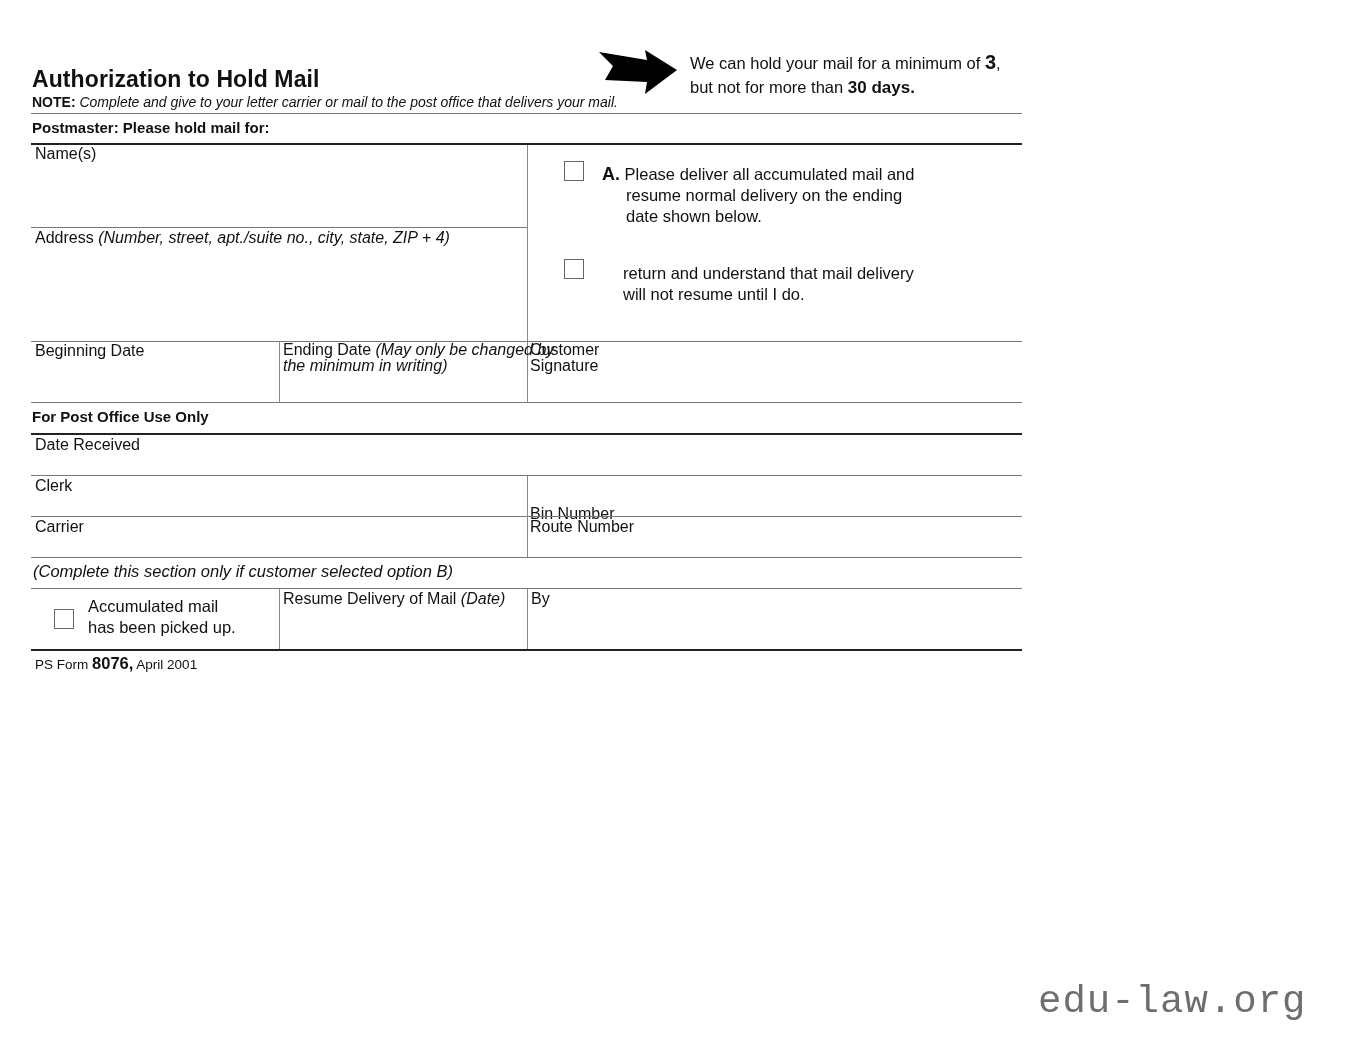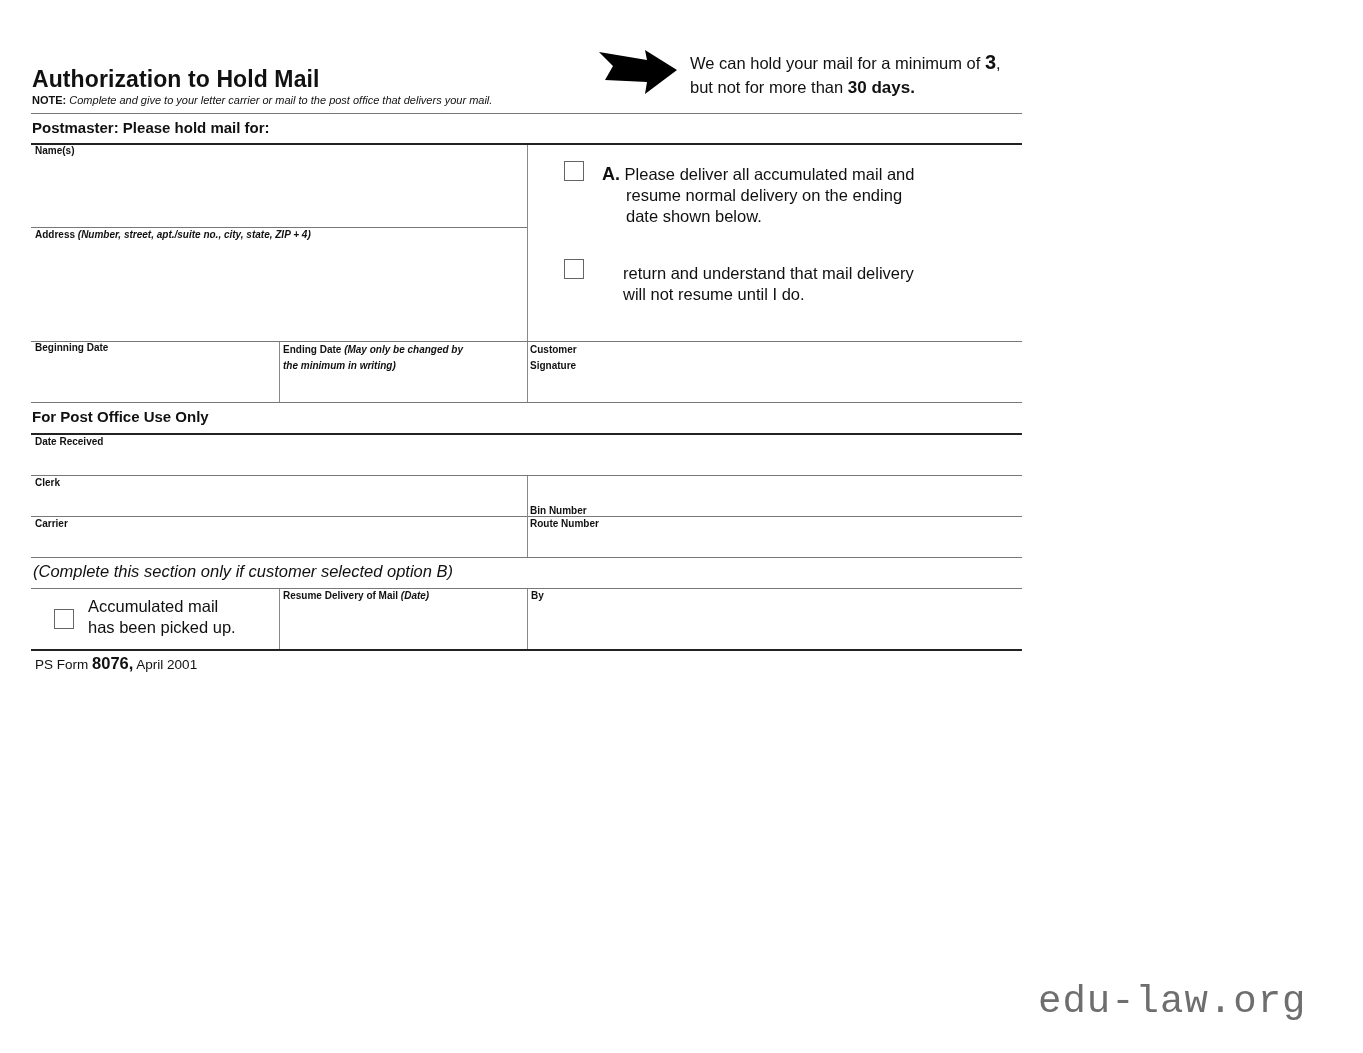--- a/index.html
+++ b/index.html
@@ -3,28 +3,28 @@
 <meta charset="utf-8">
 <style>
   html, body { margin:0; padding:0; background:#ffffff; }
   body { width:1363px; height:1053px; position:relative; overflow:hidden;
          font-family:"Liberation Sans", sans-serif; color:#111; }
   .abs { position:absolute; }
   .hline { position:absolute; height:0; border-top:1px solid #777; }
   .hline.dark { border-top:2px solid #222; }
   .vline { position:absolute; width:0; border-left:1px solid #888; }
   .title { left:32px; top:66px; font-size:23px; font-weight:bold; letter-spacing:0.1px; }
-  .note { left:32px; top:94px; font-size:11px; }
+  .note { left:32px; top:94px; font-size:14px; }
   .note b { font-weight:bold; }
   .note i { font-style:italic; }
   .hold-msg { left:690px; top:50px; font-size:16.5px; line-height:24px; }
   .hold-msg .big3 { font-weight:bold; font-size:20px; }
   .hold-msg .big30 { font-weight:bold; font-size:17px; }
   .section-h { font-size:15px; font-weight:bold; }
-  .lbl { font-size:10px;font-weight:bold; }
+  .lbl { font-size:16px; }
   .lbl i { font-style:italic; }
   .cb { position:absolute; width:20px; height:20px; border:1px solid #666; background:#fff; box-sizing:border-box; cursor:pointer; }
   .opt { font-size:16.5px; line-height:21px; }
   .opt .letter { font-weight:bold; font-size:18px; }
   .cbtext { font-size:16.5px; line-height:21px; }
   .footer { left:35px; top:654px; font-size:13.5px; }
   .footer .num { font-weight:bold; font-size:16.5px; }
   .watermark { left:1038px; top:980px; font-family:"Liberation Mono", monospace; font-size:39px; color:#6e6e6e; letter-spacing:1px; }
   .field { position:absolute; cursor:text; }
 </style>

